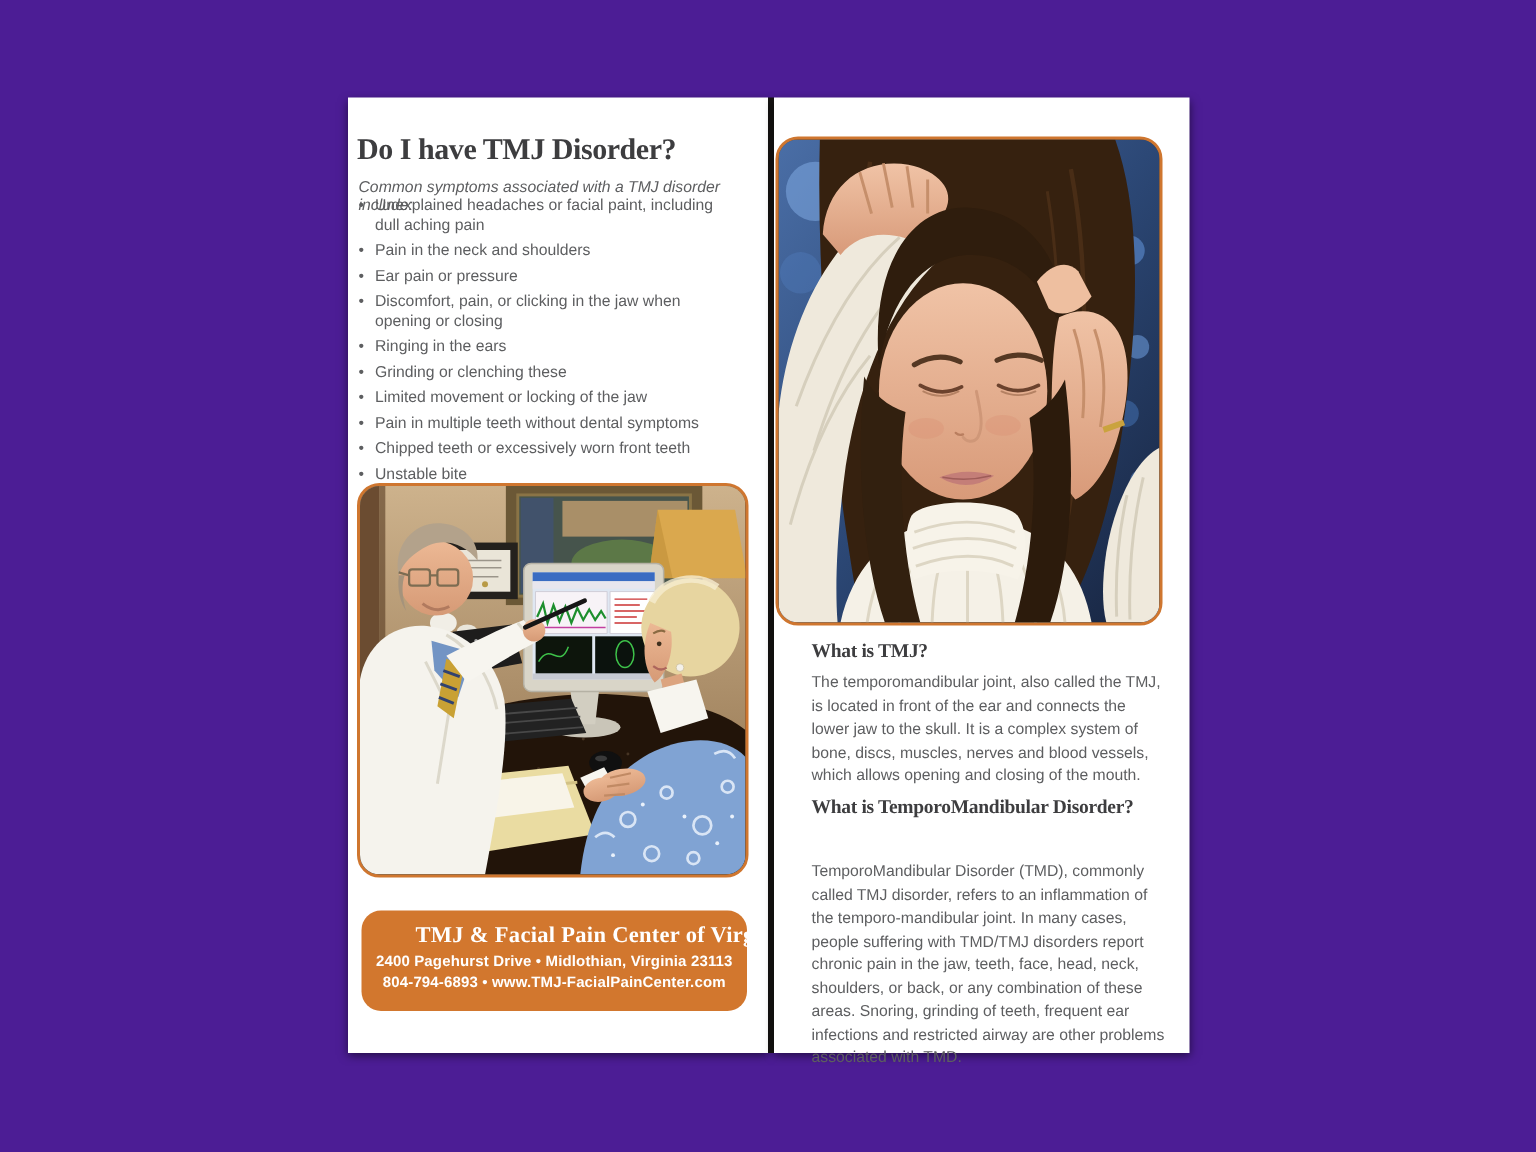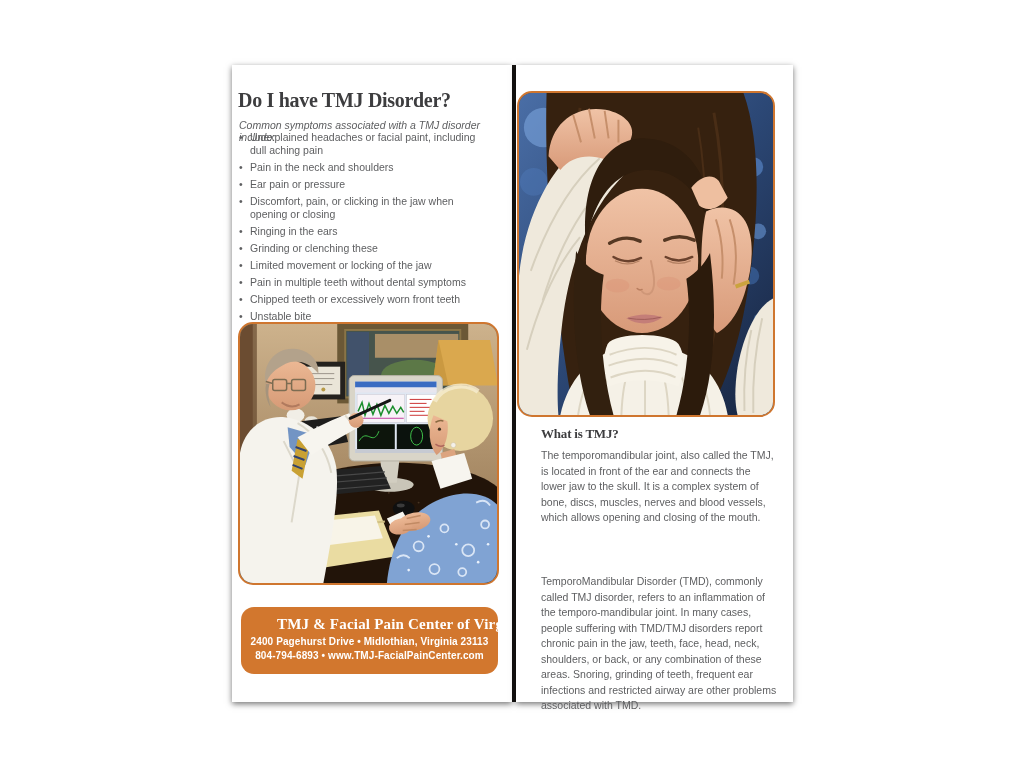--- a/index.html
+++ b/index.html
@@ -1,16 +1,16 @@
 <!DOCTYPE html>
 <html><head>
 <meta charset="utf-8">
 <style>
   html,body{margin:0;padding:0;background:#242322;}
-  .stage{position:relative;width:1024px;height:768px;background:#ffffff;overflow:hidden;
+  .stage{position:relative;width:1024px;height:768px;background:#4c1d95;overflow:hidden;
          font-family:"Liberation Sans",sans-serif;}
   .panel{position:absolute;top:65px;height:637px;background:#ffffff;box-shadow:0 2px 6px rgba(0,0,0,.55);}
   .panel-left{left:232px;width:280px;}
   .panel-right{left:516px;width:277px;}
   .fold-line{position:absolute;left:512px;top:65px;width:4px;height:637px;background:#181614;}
 
   
   .lp-heading{position:absolute;left:6px;top:24px;font-family:"Liberation Serif",serif;
               font-size:20px;font-weight:bold;color:#3d3d3f;letter-spacing:-0.3px;}
   .lp-intro{position:absolute;left:7px;top:54px;font-size:10.5px;font-style:italic;color:#5d5e60;}
@@ -335,16 +335,17 @@
         <g>
           <path d="M58,160 C52,225 58,285 72,326 L96,326 C84,282 80,228 86,184 C74,180 64,172 58,160 Z" fill="#32200f"></path>
           <path d="M194,162 C202,226 198,286 184,326 L160,326 C172,284 176,230 170,188 C180,182 188,174 194,162 Z" fill="#2c1b0c"></path>
         </g>
       </svg>
     </div>
 
     <div class="rp-heading rp-h1">What is TMJ?</div>
     <div class="rp-body rp-b1">The temporomandibular joint, also called the TMJ, is located in front of the ear and connects the lower jaw to the skull. It is a complex system of bone, discs, muscles, nerves and blood vessels, which allows opening and closing of the mouth.</div>
 
+    <div class="rp-heading rp-h2">What is TemporoMandibular Disorder?</div>
     <div class="rp-body rp-b2">TemporoMandibular Disorder (TMD), commonly called TMJ disorder, refers to an inflammation of the temporo-mandibular joint. In many cases, people suffering with TMD/TMJ disorders report chronic pain in the jaw, teeth, face, head, neck, shoulders, or back, or any combination of these areas. Snoring, grinding of teeth, frequent ear infections and restricted airway are other problems associated with TMD.</div>
   </div>
 
 </div>
 
 </body></html>

